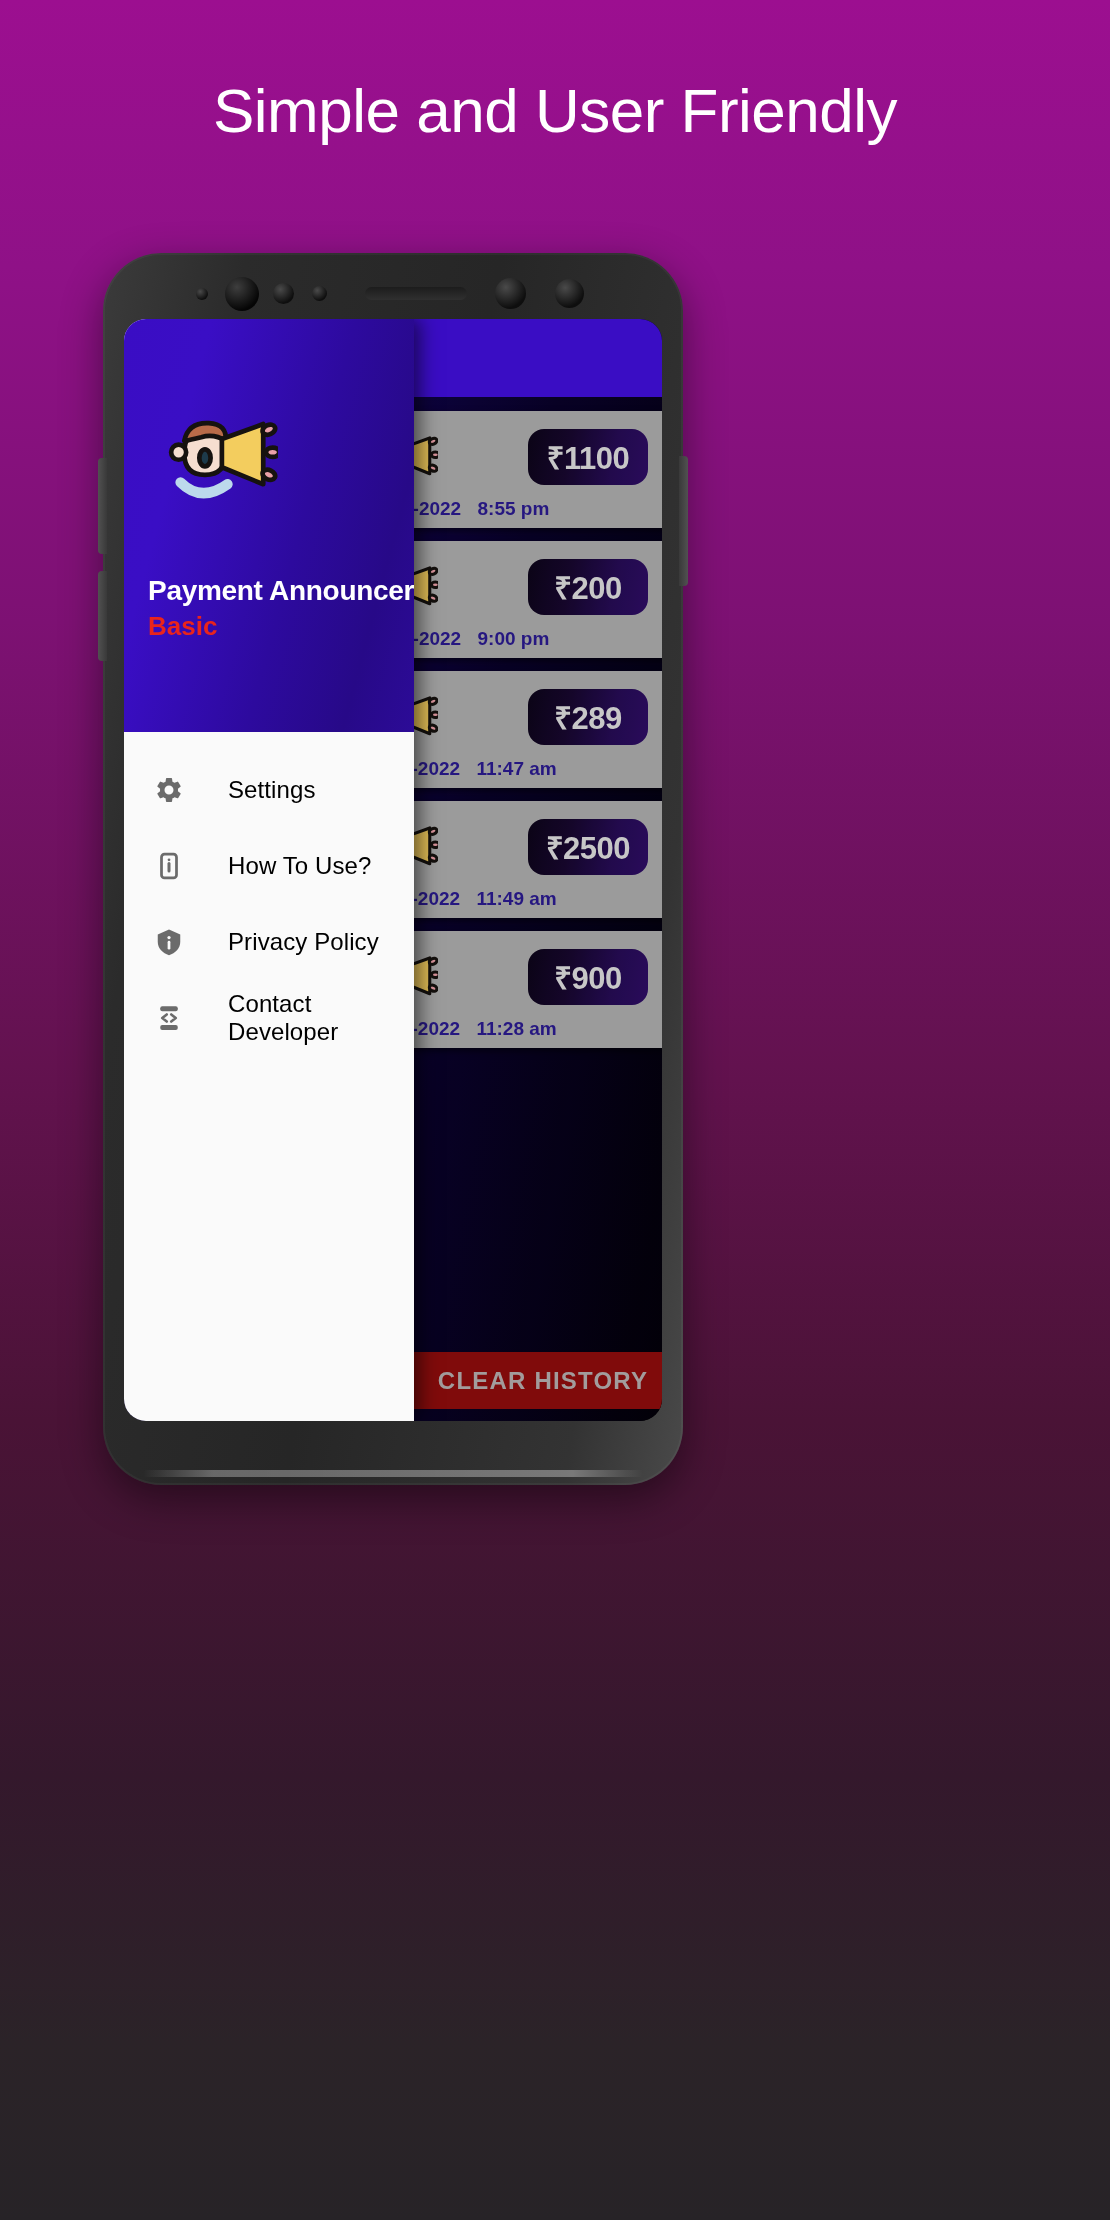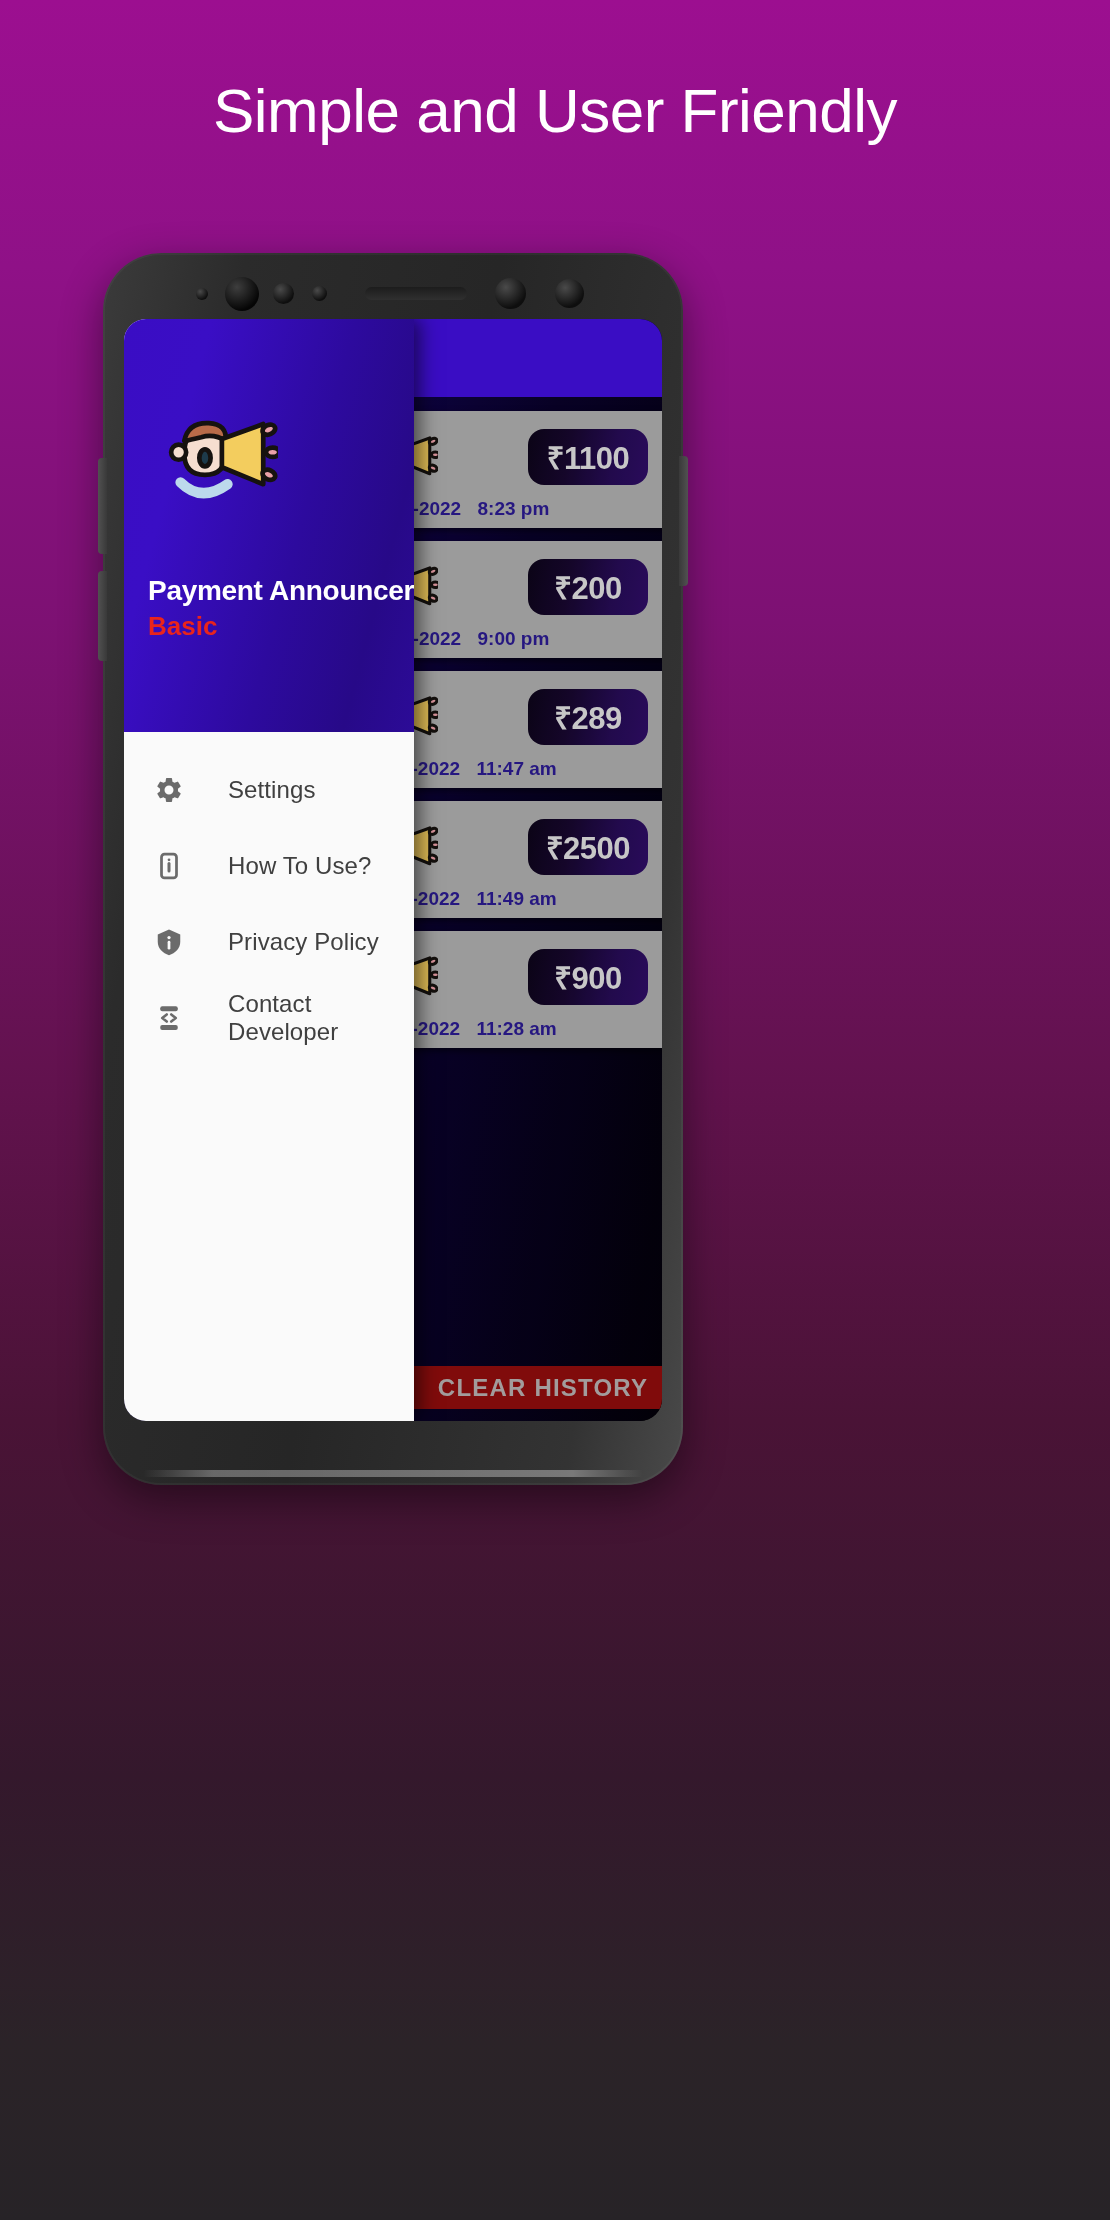--- a/index.html
+++ b/index.html
@@ -121,21 +121,21 @@
     white-space:nowrap;
   }
   .card-date{
     position:absolute; left:8px; bottom:8px; right:10px;
     color:#2a1a8c; font-size:19px; font-weight:700; white-space:nowrap;
   }
   .card-date .t{ margin-left:11px; }
 
   
   .clear-bar{
-    position:absolute; left:232px; right:-24px; bottom:12px; height:43px;
+    position:absolute; left:232px; right:-24px; bottom:12px; height:57px;
     background:#8b0c0c; border-radius:9px;
     display:flex; align-items:center; justify-content:center;
   }
   .clear-bar span{
     color:#b0aaaa; font-size:24px; font-weight:600; letter-spacing:1.2px;
     transform:translateX(22px);
   }
 
   
   .scrim{
@@ -170,21 +170,21 @@
   .menu{ padding-top:20px; }
   .menu-item{
     display:flex; align-items:center;
     height:76px; padding-left:24px;
   }
   .menu-icon{
     width:42px; height:42px; display:flex; align-items:center; justify-content:center;
     flex:0 0 42px;
   }
   .menu-label{
-    margin-left:38px; color:#404040; font-size:24px; letter-spacing:.1px;
+    margin-left:38px; color:#000000; font-size:24px; letter-spacing:.1px;
   }
 </style>
 </head>
 <body>
 
 <div class="headline">Simple and User Friendly</div>
 
 <div class="phone">
 
   <div class="btn-vol"></div>
@@ -227,21 +227,21 @@
               <ellipse cx="116" cy="46" rx="7" ry="5" fill="#eba0a8"></ellipse>
               <ellipse cx="112" cy="70" rx="7" ry="5" fill="#eba0a8" transform="rotate(25 112 70)"></ellipse>
             </g>
           </svg>
         </div>
         <div class="amount-pill">
           <span>₹1100</span>
         </div>
         <div class="card-date">
           <span>28-10-2022</span>
-          <span class="t">8:23 pm</span>
+          <span class="t">8:55 pm</span>
         </div>
       </div>
 
       <div class="card" style="top:144px">
         <div class="mini-logo">
           <svg viewBox="0 0 120 100" width="68" height="56">
             <g stroke="#16120f" stroke-width="5.5" stroke-linejoin="round" stroke-linecap="round">
               <path d="M22 47 Q22 22 44 22 Q66 22 66 47 Q66 70 44 70 Q22 70 22 47Z" fill="#f6ded0"></path>
               <path d="M22 34 Q26 14 48 15 Q68 16 66 34 Q54 26 40 30 Q28 33 22 34Z" fill="#b96b49"></path>
               <circle cx="16" cy="46" r="8" fill="#f6ded0"></circle>

